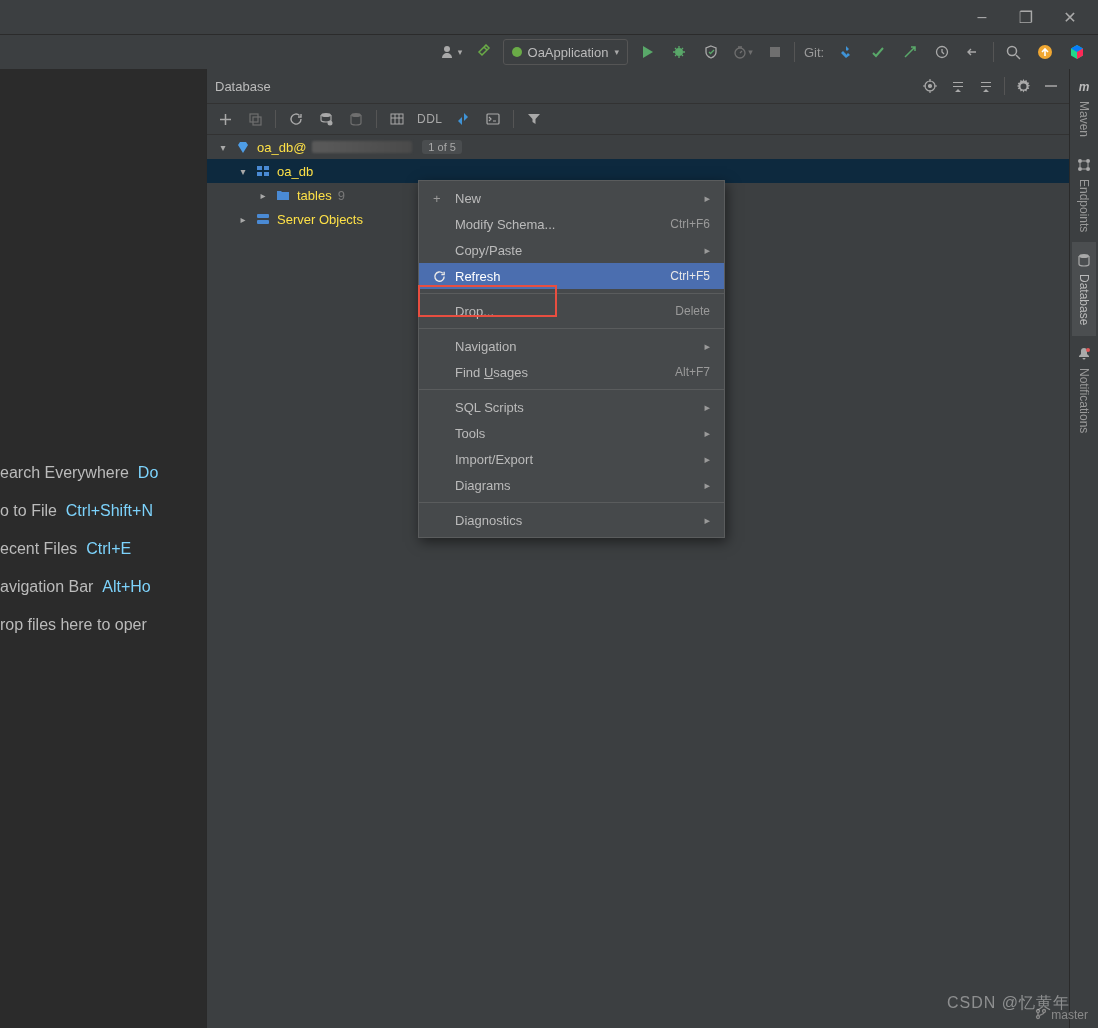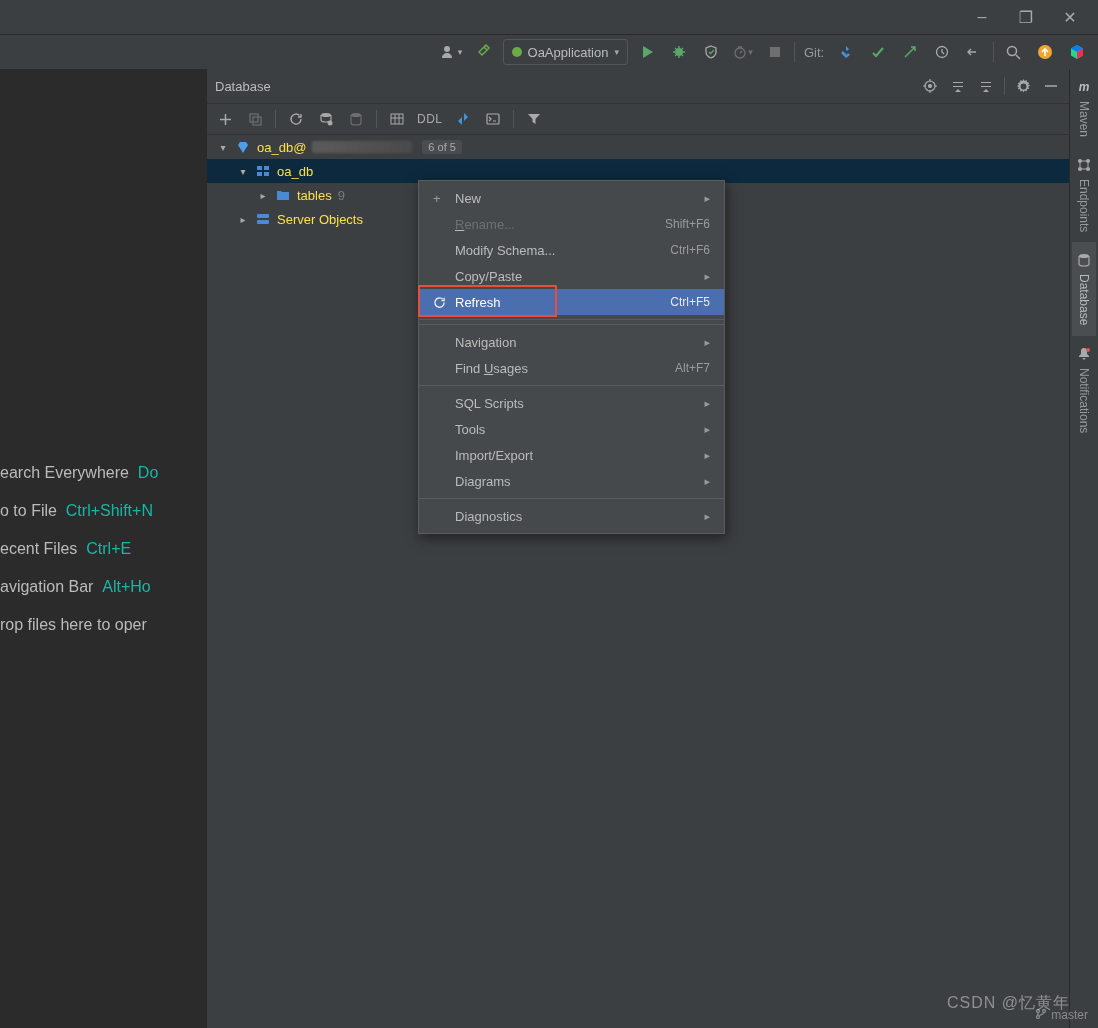--- a/index.html
+++ b/index.html
@@ -7,21 +7,21 @@
   .titlebar .winbtn{width:44px;height:34px;display:flex;align-items:center;justify-content:center;color:#a9a9a9;font-size:16px;}
   .toolbar{height:34px;background:#3c3f41;border-top:1px solid #2b2b2b;display:flex;align-items:center;justify-content:flex-end;padding:0 8px;gap:6px;}
   .toolbar .tb-item{display:flex;align-items:center;justify-content:center;min-width:26px;height:26px;color:#a9a9a9;}
   .toolbar .runconfig{display:flex;align-items:center;height:24px;padding:0 8px;border:1px solid #555;border-radius:3px;background:#3c3f41;color:#bbbbbb;gap:6px;}
   .toolbar .runconfig .dot{width:10px;height:10px;border-radius:50%;background:#6aab47;}
   .toolbar .git-label{color:#9a9a9a;margin-left:0;}
   .toolbar svg{display:block;}
   .main{display:flex;height:calc(100% - 68px);}
   .leftgutter{width:206px;background:#2b2b2b;display:flex;flex-direction:column;justify-content:center;padding-left:0;overflow:hidden;}
   .leftgutter .hint{color:#bbbbbb;font-size:16px;white-space:nowrap;margin:10px 0;}
-  .leftgutter .hint .kb{color:#14b8a6;}
+  .leftgutter .hint .kb{color:#7dd3fc;}
   .dbpanel{flex:1;background:#3c3f41;display:flex;flex-direction:column;position:relative;border-left:1px solid #2a2a2a;}
   .dbheader{height:34px;display:flex;align-items:center;justify-content:space-between;padding:0 8px;border-bottom:1px solid #323232;}
   .dbheader .left{color:#bbbbbb;font-size:13px;}
   .dbheader .right{display:flex;align-items:center;gap:8px;}
   .dbheader .right .ico{width:20px;height:20px;display:flex;align-items:center;justify-content:center;color:#a9a9a9;}
   .dbtoolbar{height:30px;display:flex;align-items:center;padding:0 8px;gap:10px;border-bottom:1px solid #323232;}
   .dbtoolbar .ico{display:flex;align-items:center;justify-content:center;min-width:20px;height:20px;color:#a9a9a9;}
   .dbtoolbar .sep{width:1px;height:18px;background:#555;}
   .ddl{color:#a9a9a9;font-size:12px;letter-spacing:0.5px;}
   .tree{font-size:13px;user-select:none;}
@@ -264,21 +264,21 @@
     <div class="tree dbtree-body">
       <div class="row">
         <span class="chev">▾</span>
         <span class="nico">
             <svg width="14" height="14" viewBox="0 0 14 14" fill="#4e9de6">
               <path d="M4 2h6l2 3-5 8-5-8z"></path>
             </svg>
           </span>
         <span class="label">oa_db@</span>
         <span style="width:100px;height:12px;background:linear-gradient(90deg,#5a5a5a,#4a4a4a);filter:blur(1px);border-radius:2px"></span>
-        <span class="badge">6 of 5</span>
+        <span class="badge">1 of 5</span>
       </div>
       <div class="row selected" style="padding-left:30px">
         <span class="chev">▾</span>
         <span class="nico">
             <svg width="14" height="14" viewBox="0 0 14 14" fill="#4a8ad4">
               <rect x="1" y="2" width="5" height="4"></rect>
               <rect x="8" y="2" width="5" height="4"></rect>
               <rect x="1" y="8" width="5" height="4"></rect>
               <rect x="8" y="8" width="5" height="4"></rect>
             </svg>
@@ -345,45 +345,45 @@
       </div>
   </div>
 </div>
 
 <div class="ctxmenu">
   <div class="mi">
       <span class="mico">+</span>
       <span class="mlabel">New</span>
       <span class="marrow">▸</span>
     </div>
-  <div class="mi disabled">
-      <span class="mico"></span>
-      <span class="mlabel"><span class="underline-accessor">R</span>ename...</span>
-      <span class="msc">Shift+F6</span>
-    </div>
   <div class="mi">
       <span class="mico"></span>
       <span class="mlabel">Modify Schema...</span>
       <span class="msc">Ctrl+F6</span>
     </div>
   <div class="mi">
       <span class="mico"></span>
       <span class="mlabel">Copy/Paste</span>
       <span class="marrow">▸</span>
     </div>
   <div class="mi selected">
       <span class="mico">
         <svg width="13" height="13" viewBox="0 0 14 14" fill="none" stroke="#e8e8e8" stroke-width="1.5">
           <path d="M12 7a5 5 0 11-1.5-3.5M12 2v3h-3"></path>
         </svg>
       </span>
       <span class="mlabel">Refresh</span>
       <span class="msc">Ctrl+F5</span>
     </div>
   <div class="msep"></div>
+  <div class="mi">
+      <span class="mico"></span>
+      <span class="mlabel">Drop...</span>
+      <span class="msc">Delete</span>
+    </div>
   <div class="msep"></div>
   <div class="mi">
       <span class="mico"></span>
       <span class="mlabel">Navigation</span>
       <span class="marrow">▸</span>
     </div>
   <div class="mi">
       <span class="mico"></span>
       <span class="mlabel">Find <span class="underline-accessor">U</span>sages</span>
       <span class="msc">Alt+F7</span>

